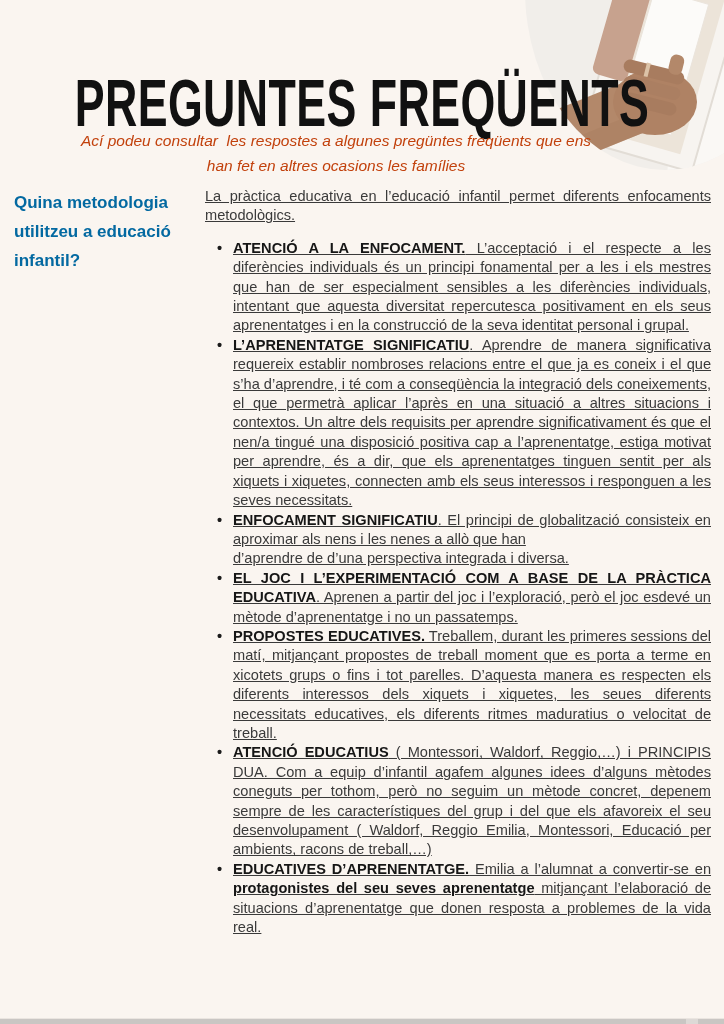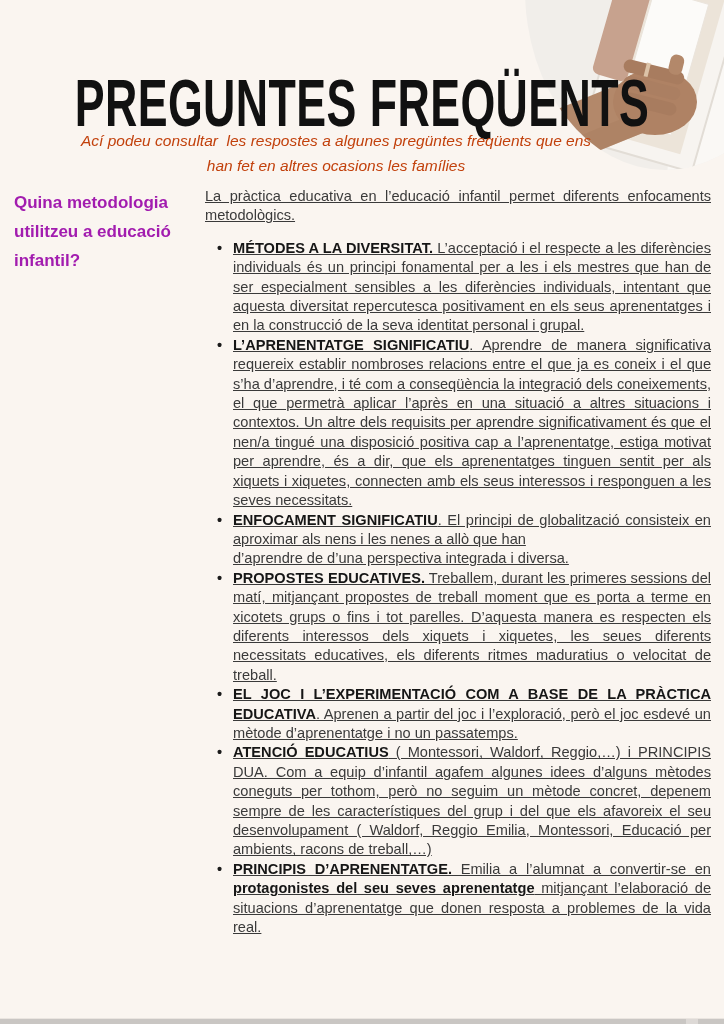--- a/index.html
+++ b/index.html
@@ -52,21 +52,21 @@
   }
 
   
   .question {
     position: absolute;
     top: 189px; left: 14px;
     width: 180px;
     font-weight: bold;
     font-size: 17px;
     line-height: 1.7;
-    color: #a21caf;
+    color: #0369a1;
   }
 
   
   .answer {
     position: absolute;
     top: 187px; left: 205px;
     width: 506px;
     font-size: 14.6px;
     line-height: 19.4px;
     text-align: justify;
@@ -150,26 +150,26 @@
 <p class="subtitle">Ací podeu consultar  les respostes a algunes pregüntes freqüents que ens
 han fet en altres ocasions les famílies</p>
 
 <div class="question">Quina metodologia utilitzeu a educació infantil?</div>
 
 <div class="answer">
   <div>
       <p>La pràctica educativa en l’educació infantil permet diferents enfocaments metodològics.</p>
     </div>
   <ul>
-      <li><b>MÉTODES A LA DIVERSITAT.</b><span> L’acceptació i el respecte a les diferències individuals és un principi fonamental per a les i els mestres que han de ser especialment sensibles a les diferències individuals, intentant que aquesta diversitat repercutesca positivament en els seus aprenentatges i en la construcció de la seva identitat personal i grupal.</span></li>
+      <li><b>ATENCIÓ A LA ENFOCAMENT.</b><span> L’acceptació i el respecte a les diferències individuals és un principi fonamental per a les i els mestres que han de ser especialment sensibles a les diferències individuals, intentant que aquesta diversitat repercutesca positivament en els seus aprenentatges i en la construcció de la seva identitat personal i grupal.</span></li>
       <li><b>L’APRENENTATGE SIGNIFICATIU</b><span>. Aprendre de manera significativa requereix establir nombroses relacions entre el que ja es coneix i el que s’ha d’aprendre, i té com a conseqüència la integració dels coneixements, el que permetrà aplicar l’après en una situació a altres situacions i contextos. Un altre dels requisits per aprendre significativament és que el nen/a tingué una disposició positiva cap a l’aprenentatge, estiga motivat per aprendre, és a dir, que els aprenentatges tinguen sentit per als xiquets i xiquetes, connecten amb els seus interessos i responguen a les seves necessitats.</span></li>
       <li><b>ENFOCAMENT SIGNIFICATIU</b><span>. El principi de globalització consisteix en aproximar als nens i les nenes a allò que han
 d’aprendre de d’una perspectiva integrada i diversa.</span></li>
+      <li><b>EL JOC I L’EXPERIMENTACIÓ COM A BASE DE LA PRÀCTICA EDUCATIVA</b><span>. Aprenen a partir del joc i l’exploració, però el joc esdevé un mètode d’aprenentatge i no un passatemps.</span></li>
       <li><b>PROPOSTES EDUCATIVES.</b><span> Treballem, durant les primeres sessions del matí, mitjançant propostes de treball moment que es porta a terme en xicotets grups o fins i tot parelles. D’aquesta manera es respecten els diferents interessos dels xiquets i xiquetes, les seues diferents necessitats educatives, els diferents ritmes maduratius o velocitat de treball.</span></li>
-      <li><b>EL JOC I L’EXPERIMENTACIÓ COM A BASE DE LA PRÀCTICA EDUCATIVA</b><span>. Aprenen a partir del joc i l’exploració, però el joc esdevé un mètode d’aprenentatge i no un passatemps.</span></li>
       <li><b>ATENCIÓ EDUCATIUS</b><span> ( Montessori, Waldorf, Reggio,…) i PRINCIPIS DUA. Com a equip d’infantil agafem algunes idees d’alguns mètodes coneguts per tothom, però no seguim un mètode concret, depenem sempre de les característiques del grup i del que els afavoreix el seu desenvolupament ( Waldorf, Reggio Emilia, Montessori, Educació per ambients, racons de treball,…)</span></li>
-      <li><b>PRINCIPIS D’APRENENTATGE.</b><span> Emilia a l’alumnat a convertir-se en </span><b>protagonistes del seu seves aprenentatge</b><span> mitjançant l’elaboració de situacions d’aprenentatge que donen resposta a problemes de la vida real.</span></li>
+      <li><b>EDUCATIVES D’APRENENTATGE.</b><span> Emilia a l’alumnat a convertir-se en </span><b>protagonistes del seu seves aprenentatge</b><span> mitjançant l’elaboració de situacions d’aprenentatge que donen resposta a problemes de la vida real.</span></li>
     </ul>
 </div>
 
 <div class="scrollbar">
   <div class="notch"></div>
 </div>
 
 </body></html>

